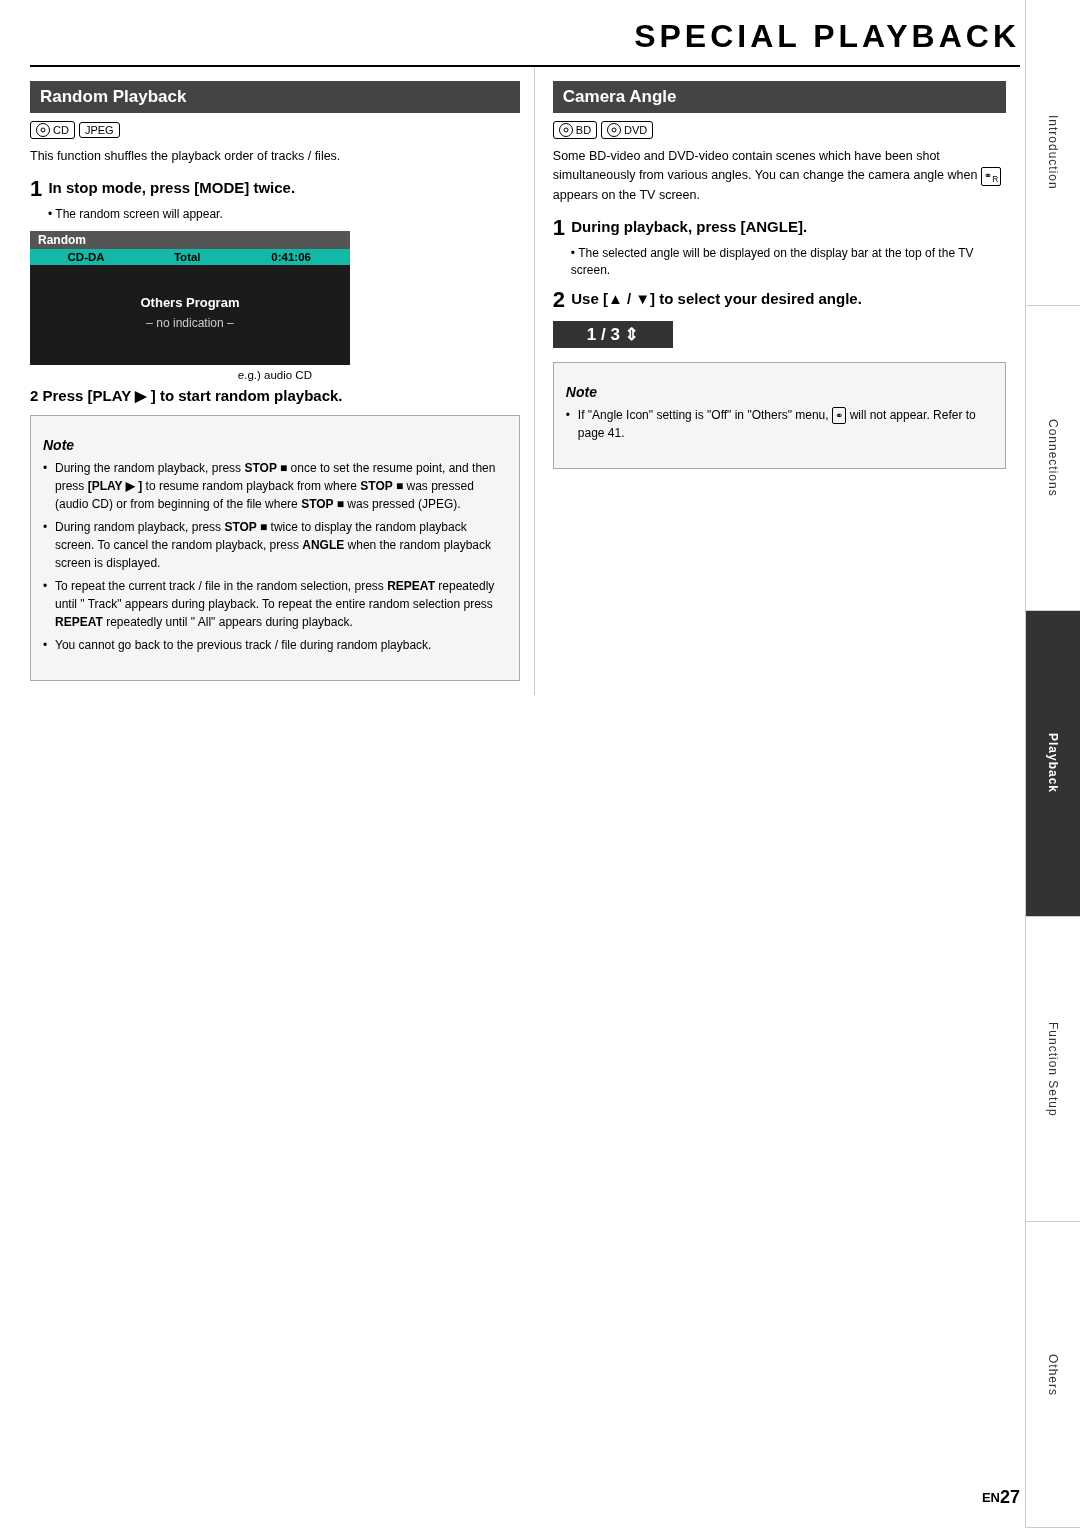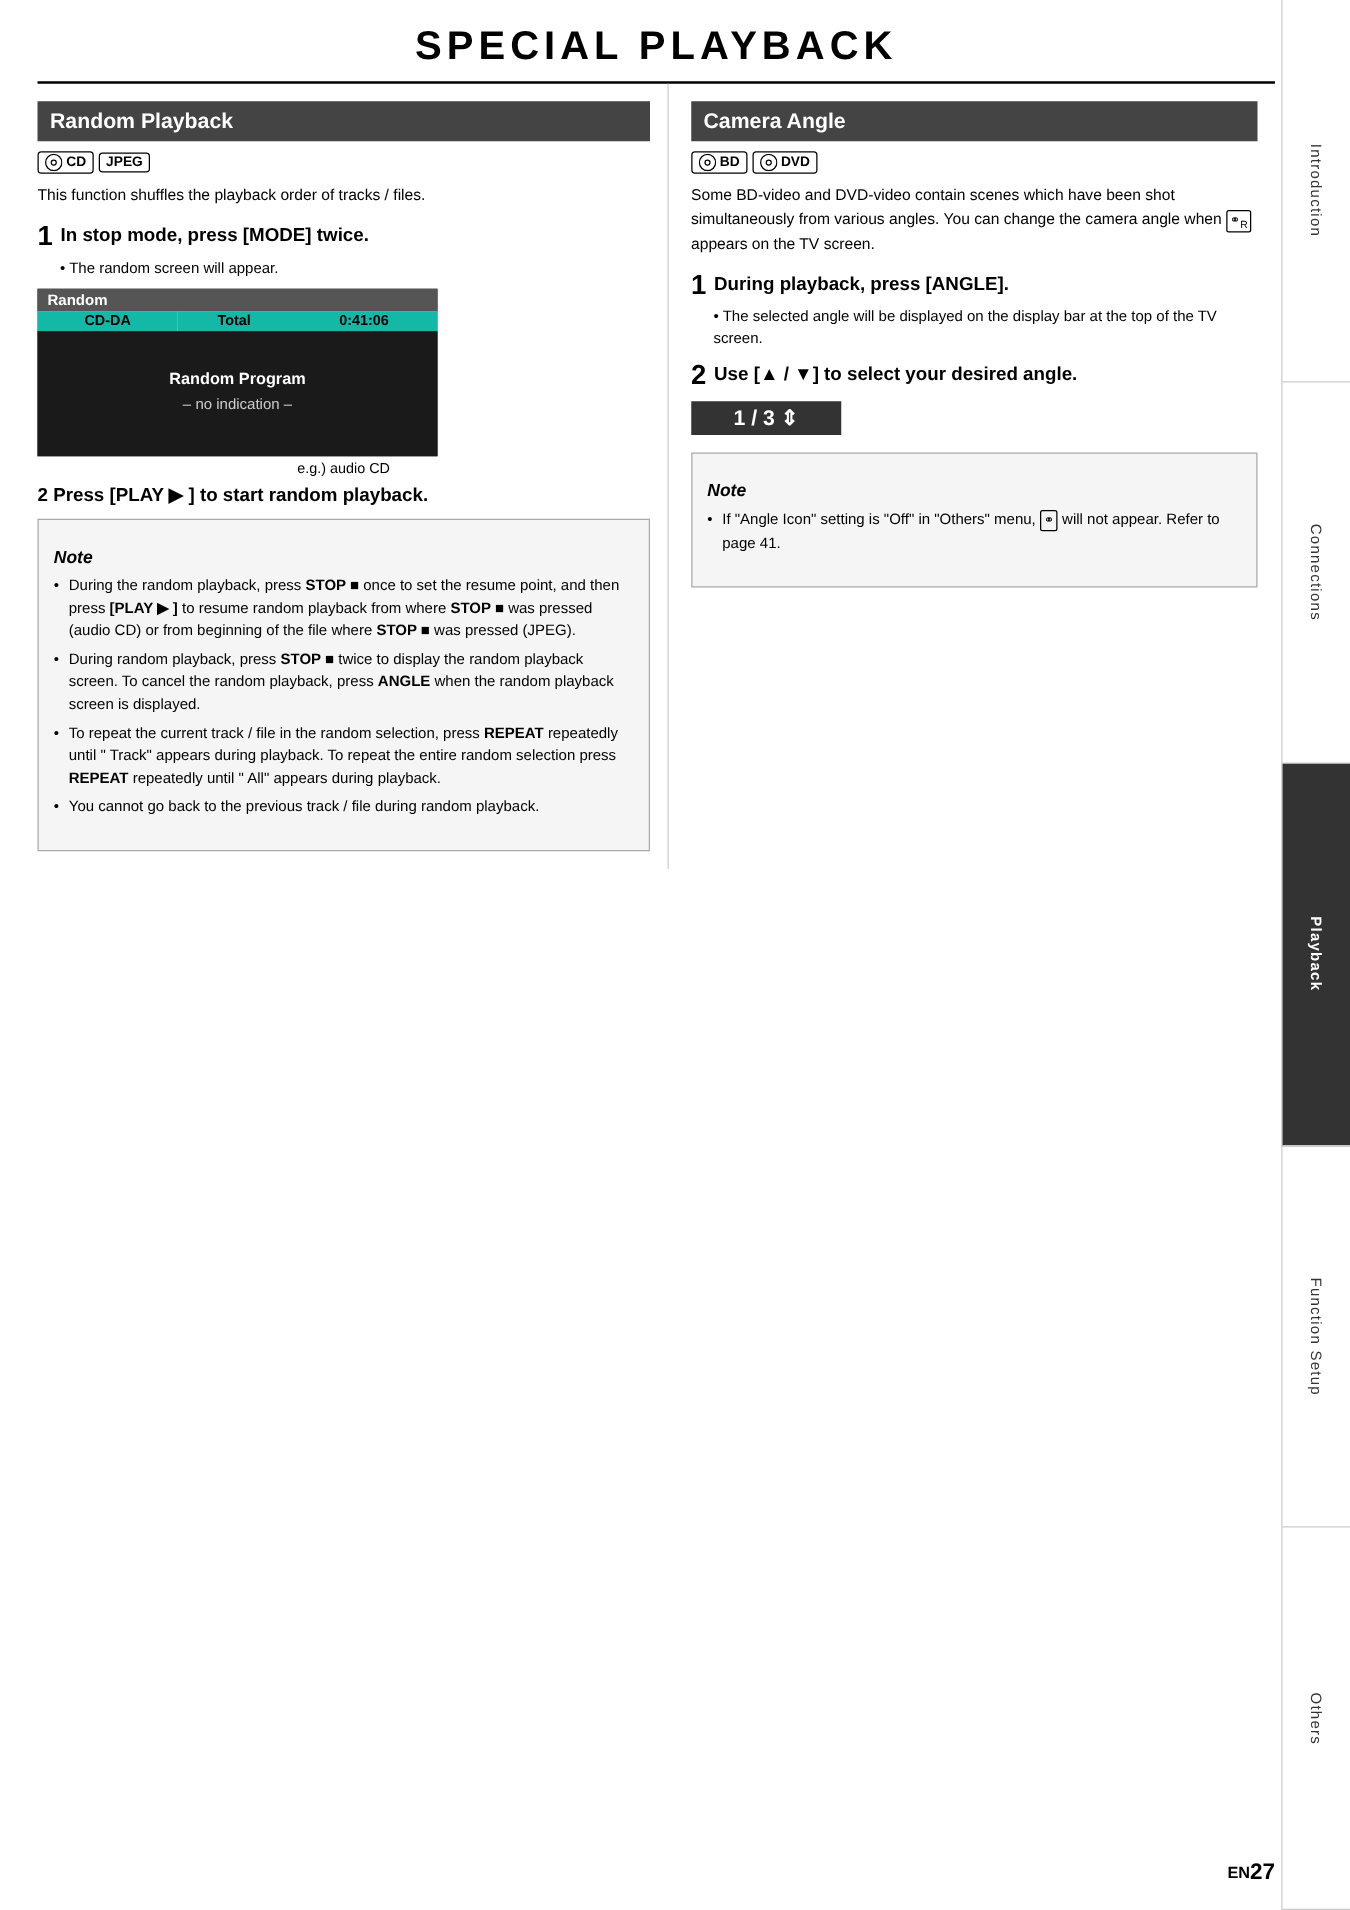--- a/index.html
+++ b/index.html
@@ -16,21 +16,21 @@
     .page-wrapper {
       width: 1080px;
       min-height: 1528px;
       background: #fff;
       position: relative;
       padding: 0;
     }
 
     
     .page-title-bar {
-      text-align: center;
+      text-align: right;
       padding: 18px 0 10px 0;
       margin: 0 60px 0 30px;
       border-bottom: 2px solid #000;
     }
     .page-title-bar h1 {
       font-size: 32px;
       font-weight: bold;
       letter-spacing: 4px;
       color: #000;
     }
@@ -69,21 +69,21 @@
       display: flex;
       align-items: center;
       gap: 4px;
       margin-bottom: 8px;
     }
     .disc-badge {
       border: 1.5px solid #000;
       border-radius: 3px;
       padding: 1px 5px;
       font-size: 11px;
-      font-weight: bold;
+      font-weight: normal;
       display: flex;
       align-items: center;
       gap: 3px;
     }
     .disc-badge.cd-badge { }
     .disc-badge.jpeg-badge { }
     .disc-badge.bd-badge { }
     .disc-badge.dvd-badge { }
 
     .section-intro {
@@ -334,21 +334,21 @@
         <table class="screen-table">
           <tbody>
               <tr class="th-row">
             <th>CD-DA</th>
             <th>Total</th>
             <th>0:41:06</th>
           </tr>
         </tbody>
           </table>
         <div class="screen-body">
-          <div class="random-program-label">Random Program</div>
+          <div class="random-program-label">Others Program</div>
           <div class="no-indication">– no indication –</div>
         </div>
       </div>
       <div class="screen-caption">e.g.) audio CD</div>
 
       <div class="step">
         <div class="step2-heading">
           <span class="step-num">2</span>
           <span>Press [PLAY ▶ ] to start random playback.</span>
         </div>

